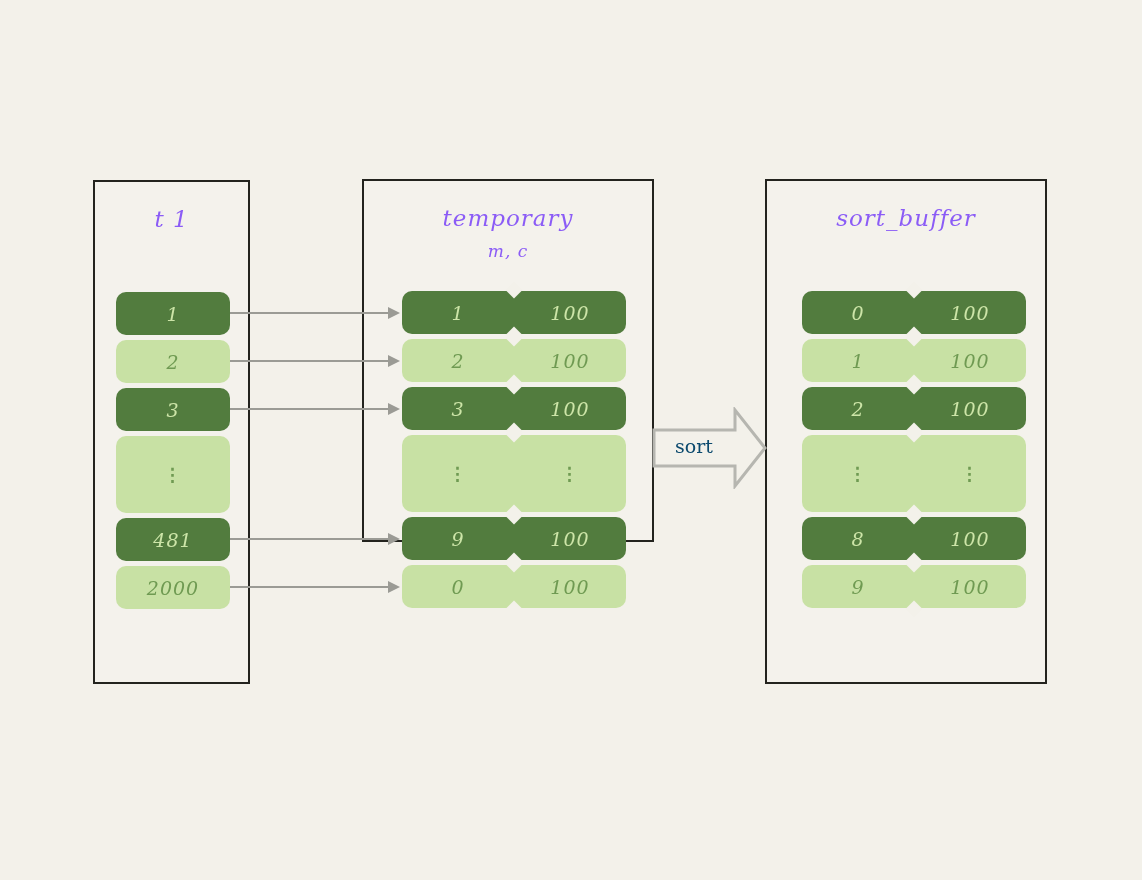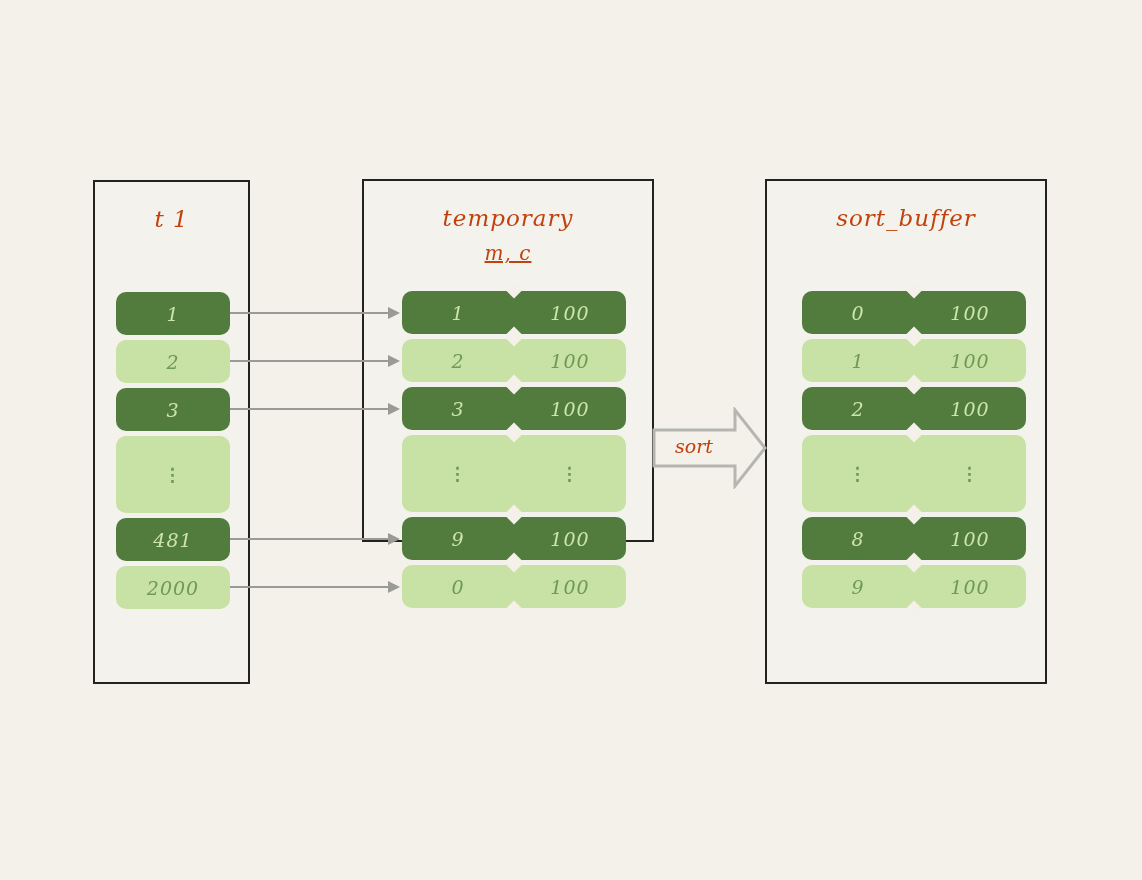--- a/index.html
+++ b/index.html
@@ -23,25 +23,25 @@
   #panel-t1        { left: 93px;  top: 180px; width: 157px; height: 504px; }
   #panel-temporary { left: 362px; top: 179px; width: 292px; height: 363px; }
   #panel-sortbuf   { left: 765px; top: 179px; width: 282px; height: 505px; padding-left: 28px; }
 
   .panel-title {
     position: absolute;
     left: 0; right: 0;
     text-align: center;
     font-size: 23px;
     font-style: italic;
-    color: #c2410c;
+    color: #8b5cf6;
     letter-spacing: 1px;
   }
   .title-main { top: 24px; }
-  .title-sub  { top: 60px; font-size: 20px; text-decoration: underline; }
+  .title-sub  { top: 60px; font-size: 17px; }
 
   .rows {
     position: absolute;
     top: 110px;
     display: flex;
     flex-direction: column;
     gap: 5px;
   }
   #panel-t1 .rows        { left: 21px; width: 114px; }
   #panel-temporary .rows { left: 38px; width: 224px; }
@@ -116,23 +116,22 @@
     position: absolute;
     left: 652px;
     top: 407px;
   }
   #sort-label {
     position: absolute;
     left: 650px;
     top: 435px;
     width: 88px;
     text-align: center;
-    font-style: italic;
     font-size: 19px;
-    color: #c2410c;
+    color: #0c4a6e;
   }
 </style>
 </head>
 <body>
 
 <div id="stage">
 
   <div class="panel" id="panel-t1">
     <div class="panel-title title-main">t 1</div>
     <div class="rows">

